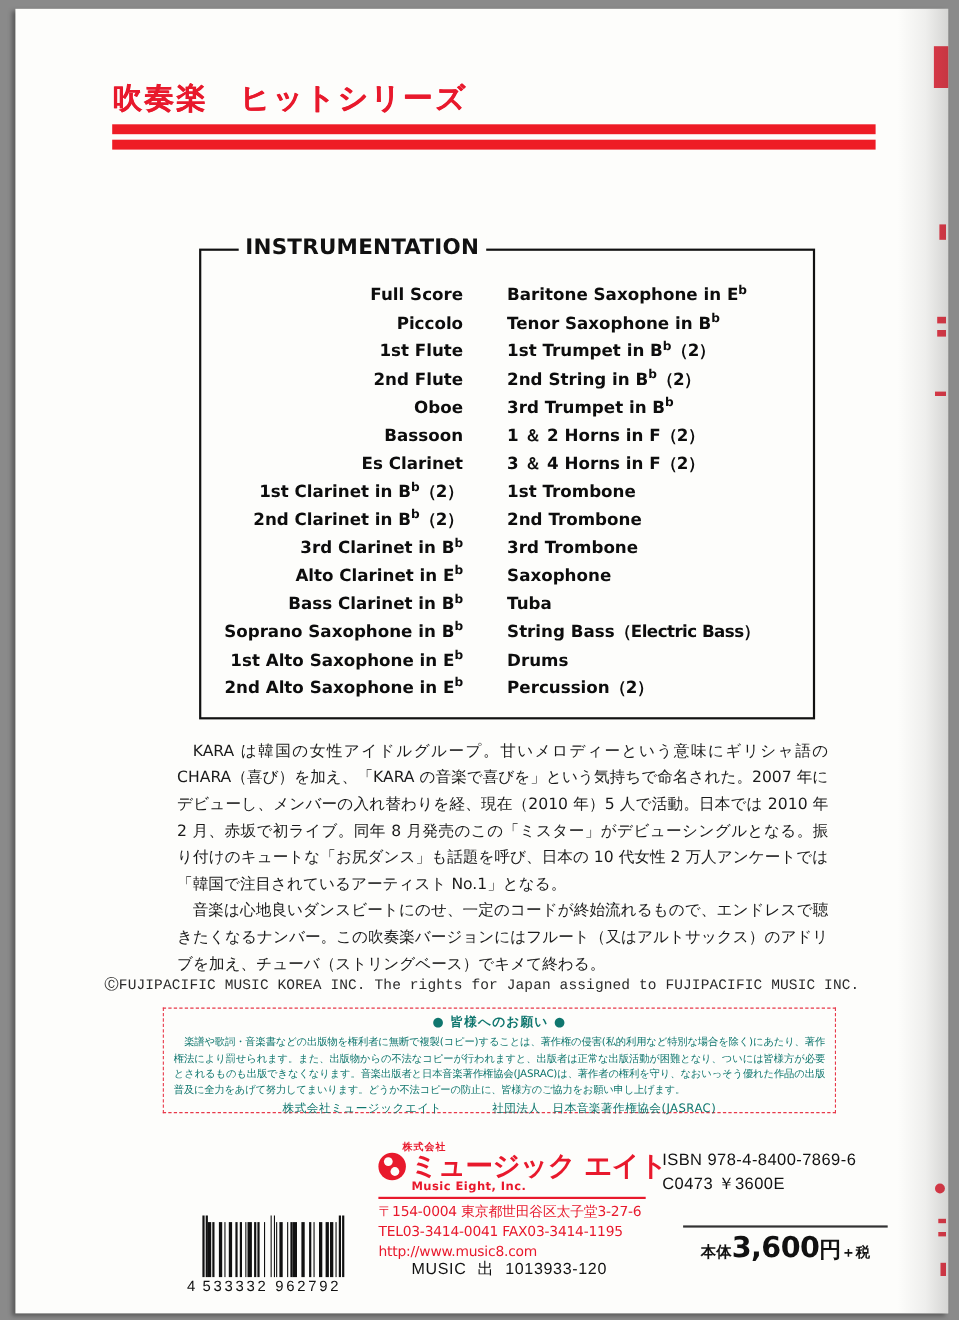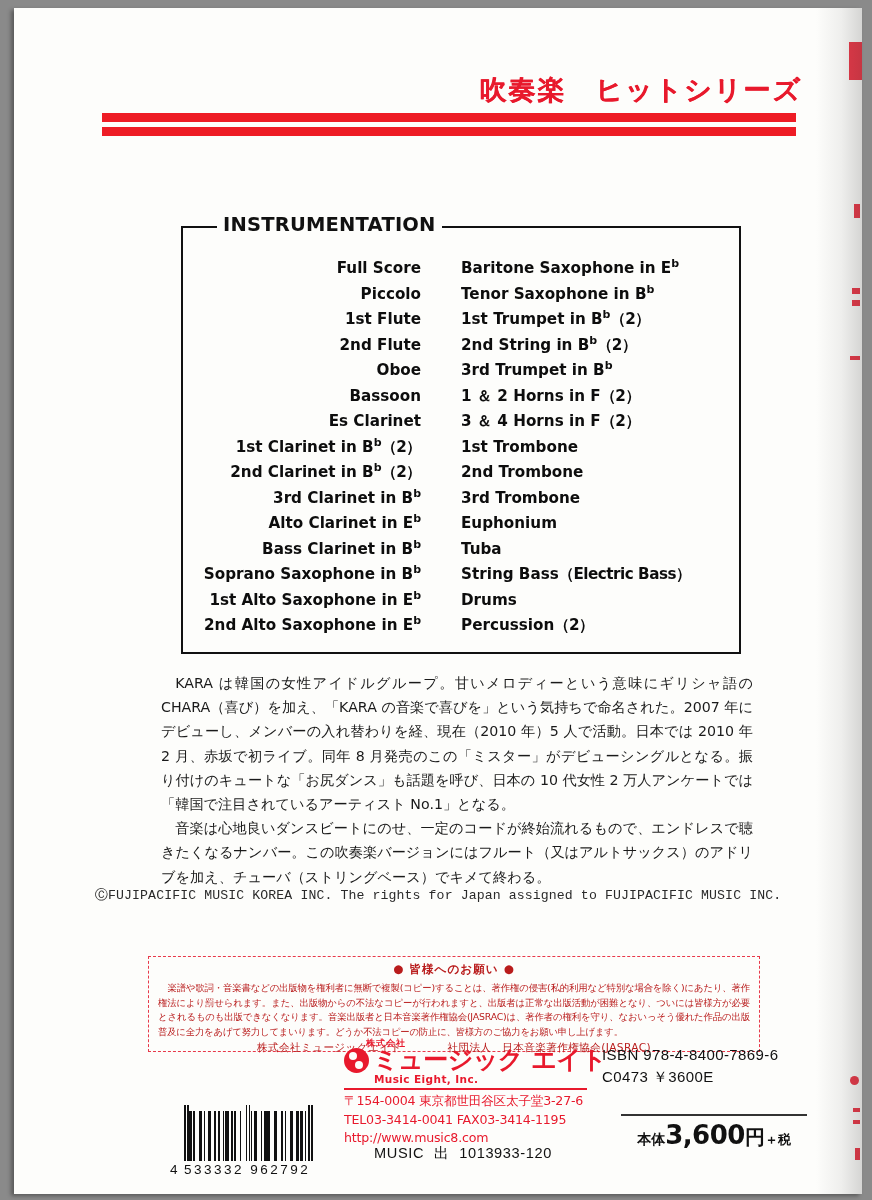--- a/index.html
+++ b/index.html
@@ -30,21 +30,20 @@
     width: 46px;
     background: linear-gradient(to right, rgba(255,255,255,0) 0%, rgba(180,180,180,0.20) 55%, rgba(120,120,120,0.30) 100%);
     pointer-events: none;
   }
   
   .banner {
     position: absolute;
     left: 88px;
     top: 68px;
     width: 700px;
-    text-align: right;
   }
   .banner-title {
     font-family: "DejaVu Sans", sans-serif;
     font-weight: bold;
     font-size: 27px;
     color: #e8192c;
     letter-spacing: 2px;
     line-height: 1;
     white-space: nowrap;
     text-shadow: 0.5px 0 0 #e8192c;
@@ -145,23 +144,22 @@
   }
   
   .notice {
     position: absolute;
     left: 134px;
     top: 908px;
     width: 612px;
     height: 96px;
     border: 1.6px dashed #e8394a;
     box-sizing: border-box;
-    color: #b91c1c;
+    color: #0f766e;
     padding: 4px 9px 0 9px;
-    margin-top: 40px;
   }
   .notice-title {
     text-align: center;
     font-family: "DejaVu Sans", sans-serif;
     font-size: 11.6px;
     font-weight: bold;
     letter-spacing: 1px;
     margin-top: 1px;
   }
   .notice-body {
@@ -407,21 +405,21 @@
         <div class="instr-item"><span>Baritone Saxophone in E</span><sup>b</sup></div>
         <div class="instr-item"><span>Tenor Saxophone in B</span><sup>b</sup></div>
         <div class="instr-item"><span>1st Trumpet in B</span><sup>b</sup><span class="paren">（2）</span></div>
         <div class="instr-item"><span>2nd String in B</span><sup>b</sup><span class="paren">（2）</span></div>
         <div class="instr-item"><span>3rd Trumpet in B</span><sup>b</sup></div>
         <div class="instr-item"><span>1 ＆ 2 Horns in F</span><span class="paren">（2）</span></div>
         <div class="instr-item"><span>3 ＆ 4 Horns in F</span><span class="paren">（2）</span></div>
         <div class="instr-item"><span>1st Trombone</span></div>
         <div class="instr-item"><span>2nd Trombone</span></div>
         <div class="instr-item"><span>3rd Trombone</span></div>
-        <div class="instr-item"><span>Euphonium</span></div>
+        <div class="instr-item"><span>Saxophone</span></div>
         <div class="instr-item"><span>Tuba</span></div>
         <div class="instr-item"><span>String Bass</span><span class="paren">（Electric Bass）</span></div>
         <div class="instr-item"><span>Drums</span></div>
         <div class="instr-item"><span>Percussion</span><span class="paren">（2）</span></div>
       </div>
   </div>
 
   <div class="desc">
     <p>KARA は韓国の女性アイドルグループ。甘いメロディーという意味にギリシャ語の CHARA（喜び）を加え、「KARA の音楽で喜びを」という気持ちで命名された。2007 年にデビューし、メンバーの入れ替わりを経、現在（2010 年）5 人で活動。日本では 2010 年 2 月、赤坂で初ライブ。同年 8 月発売のこの「ミスター」がデビューシングルとなる。振り付けのキュートな「お尻ダンス」も話題を呼び、日本の 10 代女性 2 万人アンケートでは「韓国で注目されているアーティスト No.1」となる。</p>
     <p>音楽は心地良いダンスビートにのせ、一定のコードが終始流れるもので、エンドレスで聴きたくなるナンバー。この吹奏楽バージョンにはフルート（又はアルトサックス）のアドリブを加え、チューバ（ストリングベース）でキメて終わる。</p>

